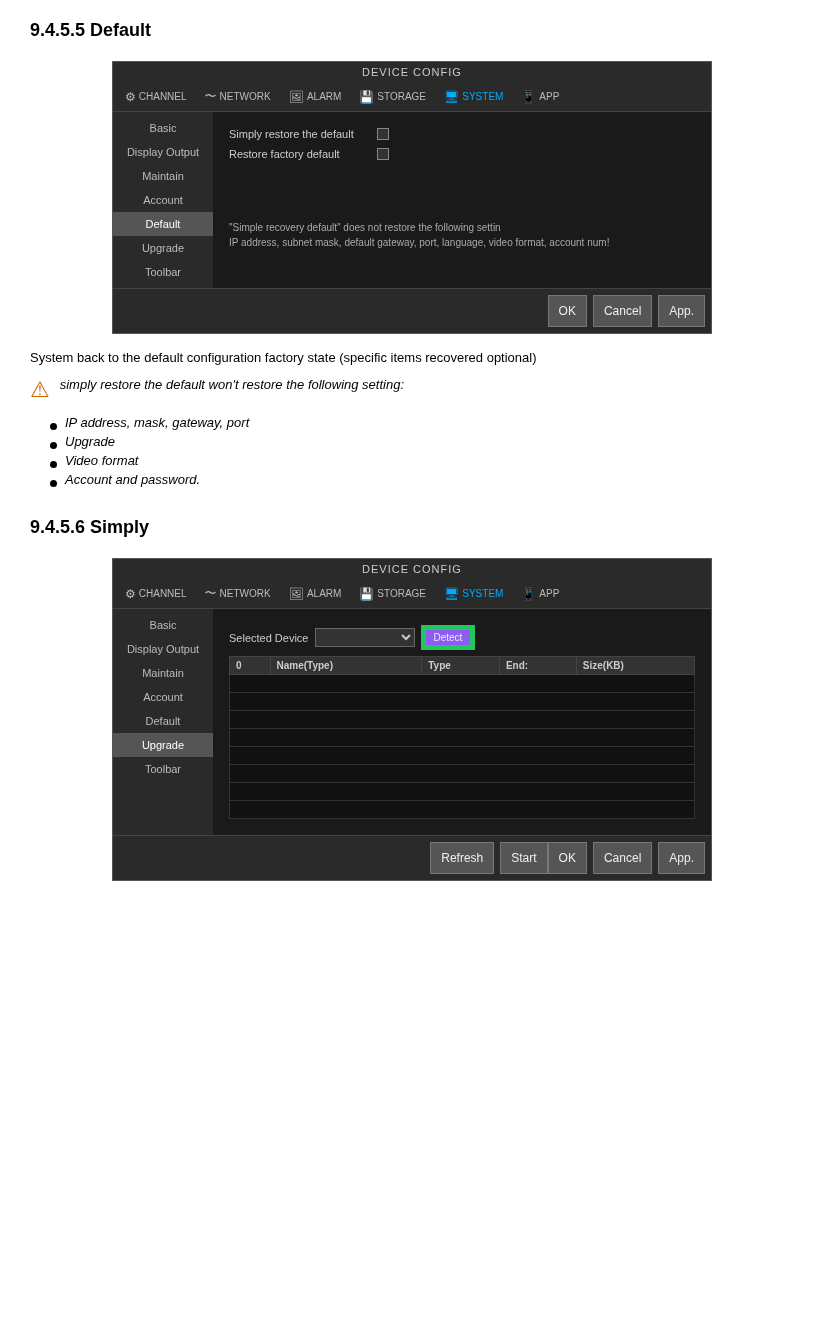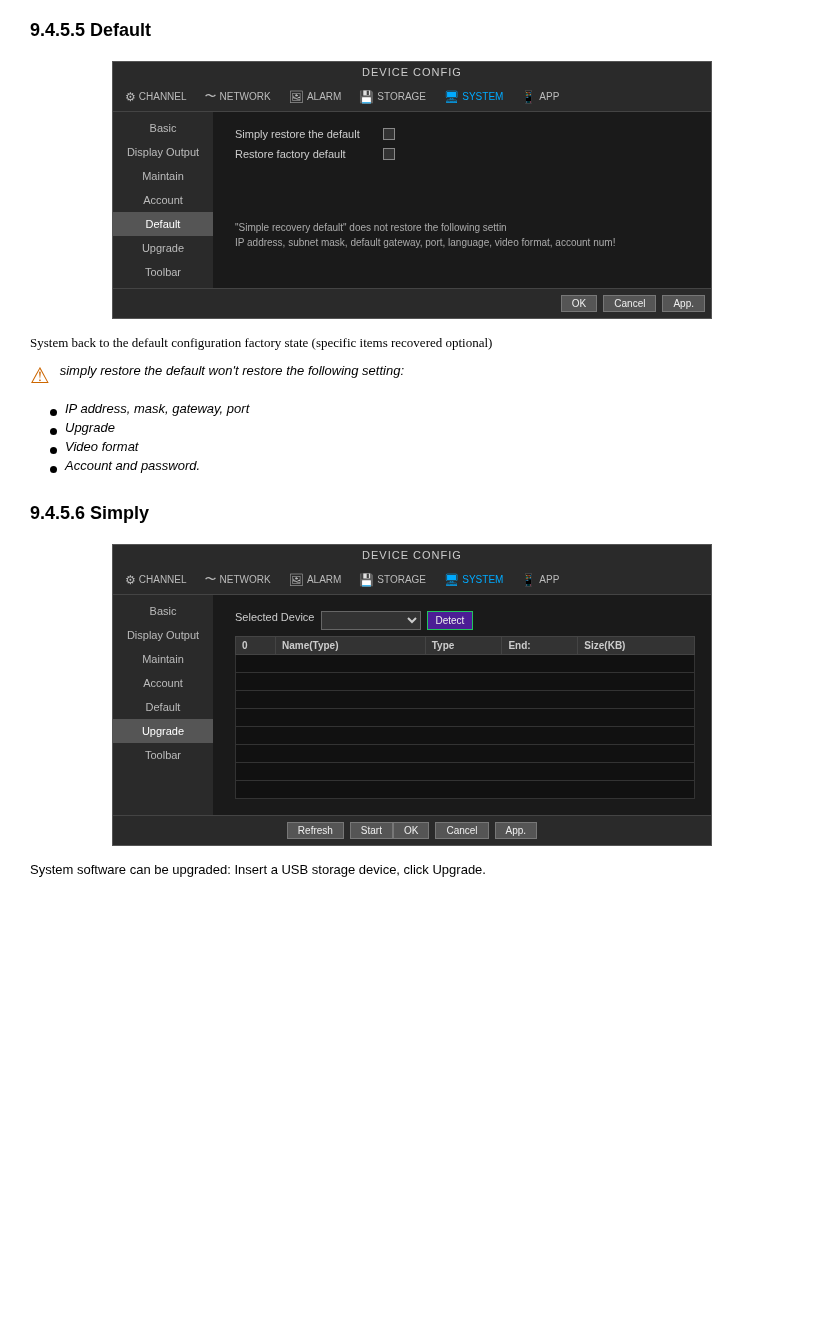--- a/index.html
+++ b/index.html
@@ -66,21 +66,20 @@
       color: #00aaff;
     }
 
     .tab-icon {
       font-size: 12px;
     }
 
     .content-area {
       display: flex;
       background: #1a1a1a;
-      gap: 6px;
     }
 
     .sidebar {
       width: 100px;
       background: #2a2a2a;
       padding: 4px 0;
     }
 
     .sidebar-item {
       color: #bbb;
@@ -137,30 +136,29 @@
       gap: 6px;
       padding: 6px;
       background: #2a2a2a;
       border-top: 1px solid #444;
     }
 
     .btn {
       background: #555;
       color: #eee;
       border: 1px solid #777;
-      padding: 2px 10px;
-      font-size: 10px;
+      padding: 8px 10px;
+      font-size: 12px;
       cursor: pointer;
     }
 
     .description-text {
       font-size: 13px;
       color: #000;
       margin-bottom: 12px;
-      font-family: Liberation Serif, serif;
     }
 
     .warning-section {
       display: flex;
       align-items: flex-start;
       gap: 10px;
       margin-bottom: 12px;
     }
 
     .warning-icon {
@@ -219,45 +217,46 @@
     .upgrade-table td {
       border: 1px solid #333;
       padding: 3px 6px;
       font-size: 10px;
       color: #aaa;
       height: 20px;
     }
 
     .selected-device-row {
       display: flex;
+      align-items: center;
       gap: 6px;
       margin-bottom: 6px;
     }
 
     .select-box {
       background: #333;
       border: 1px solid #666;
       color: #ccc;
       font-size: 10px;
       padding: 2px 4px;
       width: 100px;
     }
 
     .detect-btn {
-      background: #4c1d95;
+      background: #8b5cf6;
       color: #eee;
-      border: 1px solid #22c55e;
+      border: 5px solid #22c55e;
       padding: 2px 8px;
       font-size: 10px;
       cursor: pointer;
     }
 
     .upgrade-bottom {
       display: flex;
-      justify-content: center;
+      justify-content: flex-end;
       align-items: center;
       padding: 6px;
       background: #2a2a2a;
       border-top: 1px solid #444;
     }
 
     .upgrade-bottom-btns {
       display: flex;
       gap: 6px;
     }
@@ -473,14 +472,13 @@
         </div>
         <div style="display:flex;gap:6px;">
           <button class="btn">OK</button>
           <button class="btn">Cancel</button>
           <button class="btn">App.</button>
         </div>
       </div>
     </div>
   </div>
 
-  <p class="system-text">System software can be upgraded: Insert a USB storage device, click Upgrade.</p>
 </div>
 
 </body></html>

